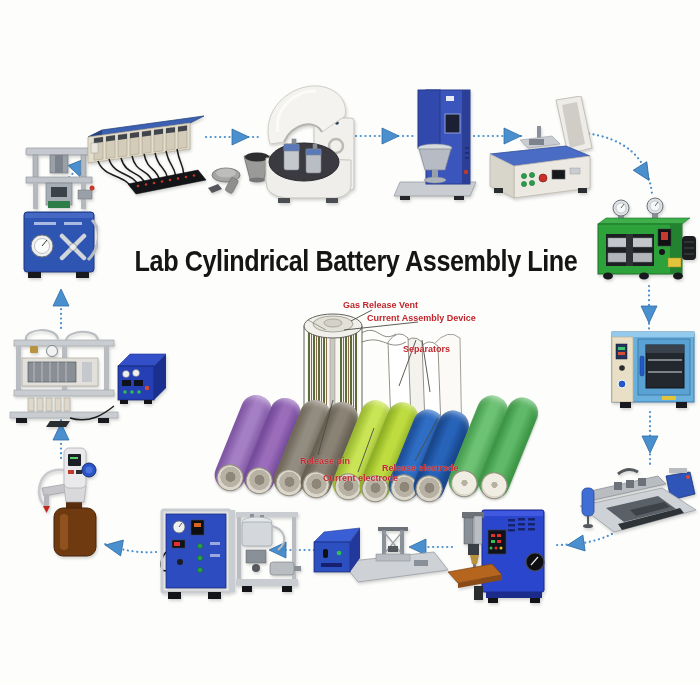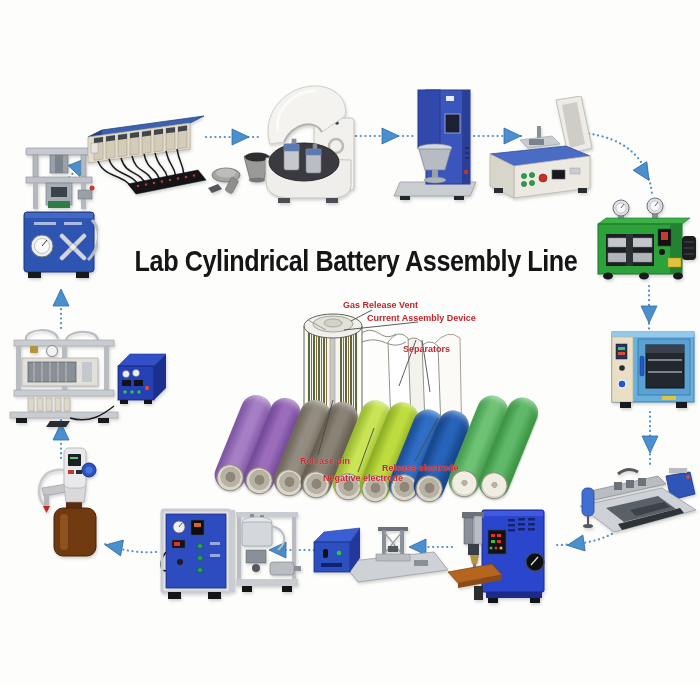--- a/index.html
+++ b/index.html
@@ -153,21 +153,21 @@
     <path d="M416,340 L399,386 M422,340 L430,392"></path>
     <path d="M318,455 L333,400"></path>
     <path d="M358,472 L374,428"></path>
     <path d="M415,461 L438,418"></path>
   </svg>
 
   <div class="rlabel" style="left:343px;top:300px">Gas Release Vent</div>
   <div class="rlabel" style="left:367px;top:313px">Current Assembly Device</div>
   <div class="rlabel" style="left:403px;top:344px">Separators</div>
   <div class="rlabel" style="left:300px;top:456px">Release pin</div>
-  <div class="rlabel" style="left:323px;top:473px">Negative electrode</div>
+  <div class="rlabel" style="left:323px;top:473px">Current electrode</div>
   <div class="rlabel" style="left:382px;top:463px">Release electrode</div>
 
   <div class="m" style="left:22px;top:146px">
     <svg width="76" height="142" viewBox="0 0 76 142">
       <rect x="4" y="2" width="66" height="7" rx="1" fill="#c6cad0" stroke="#8a8f96" stroke-width=".6"></rect>
       <rect x="11" y="9" width="5" height="28" fill="#b4b8bf" stroke="#84898f" stroke-width=".5"></rect>
       <rect x="59" y="9" width="5" height="28" fill="#b4b8bf" stroke="#84898f" stroke-width=".5"></rect>
       <rect x="28" y="9" width="18" height="18" fill="#9aa0a8" stroke="#6d7278" stroke-width=".6"></rect>
       <rect x="33" y="9" width="8" height="18" fill="#7d838c"></rect>
       <rect x="4" y="31" width="66" height="6" fill="#c0c4ca" stroke="#8a8f96" stroke-width=".6"></rect>

